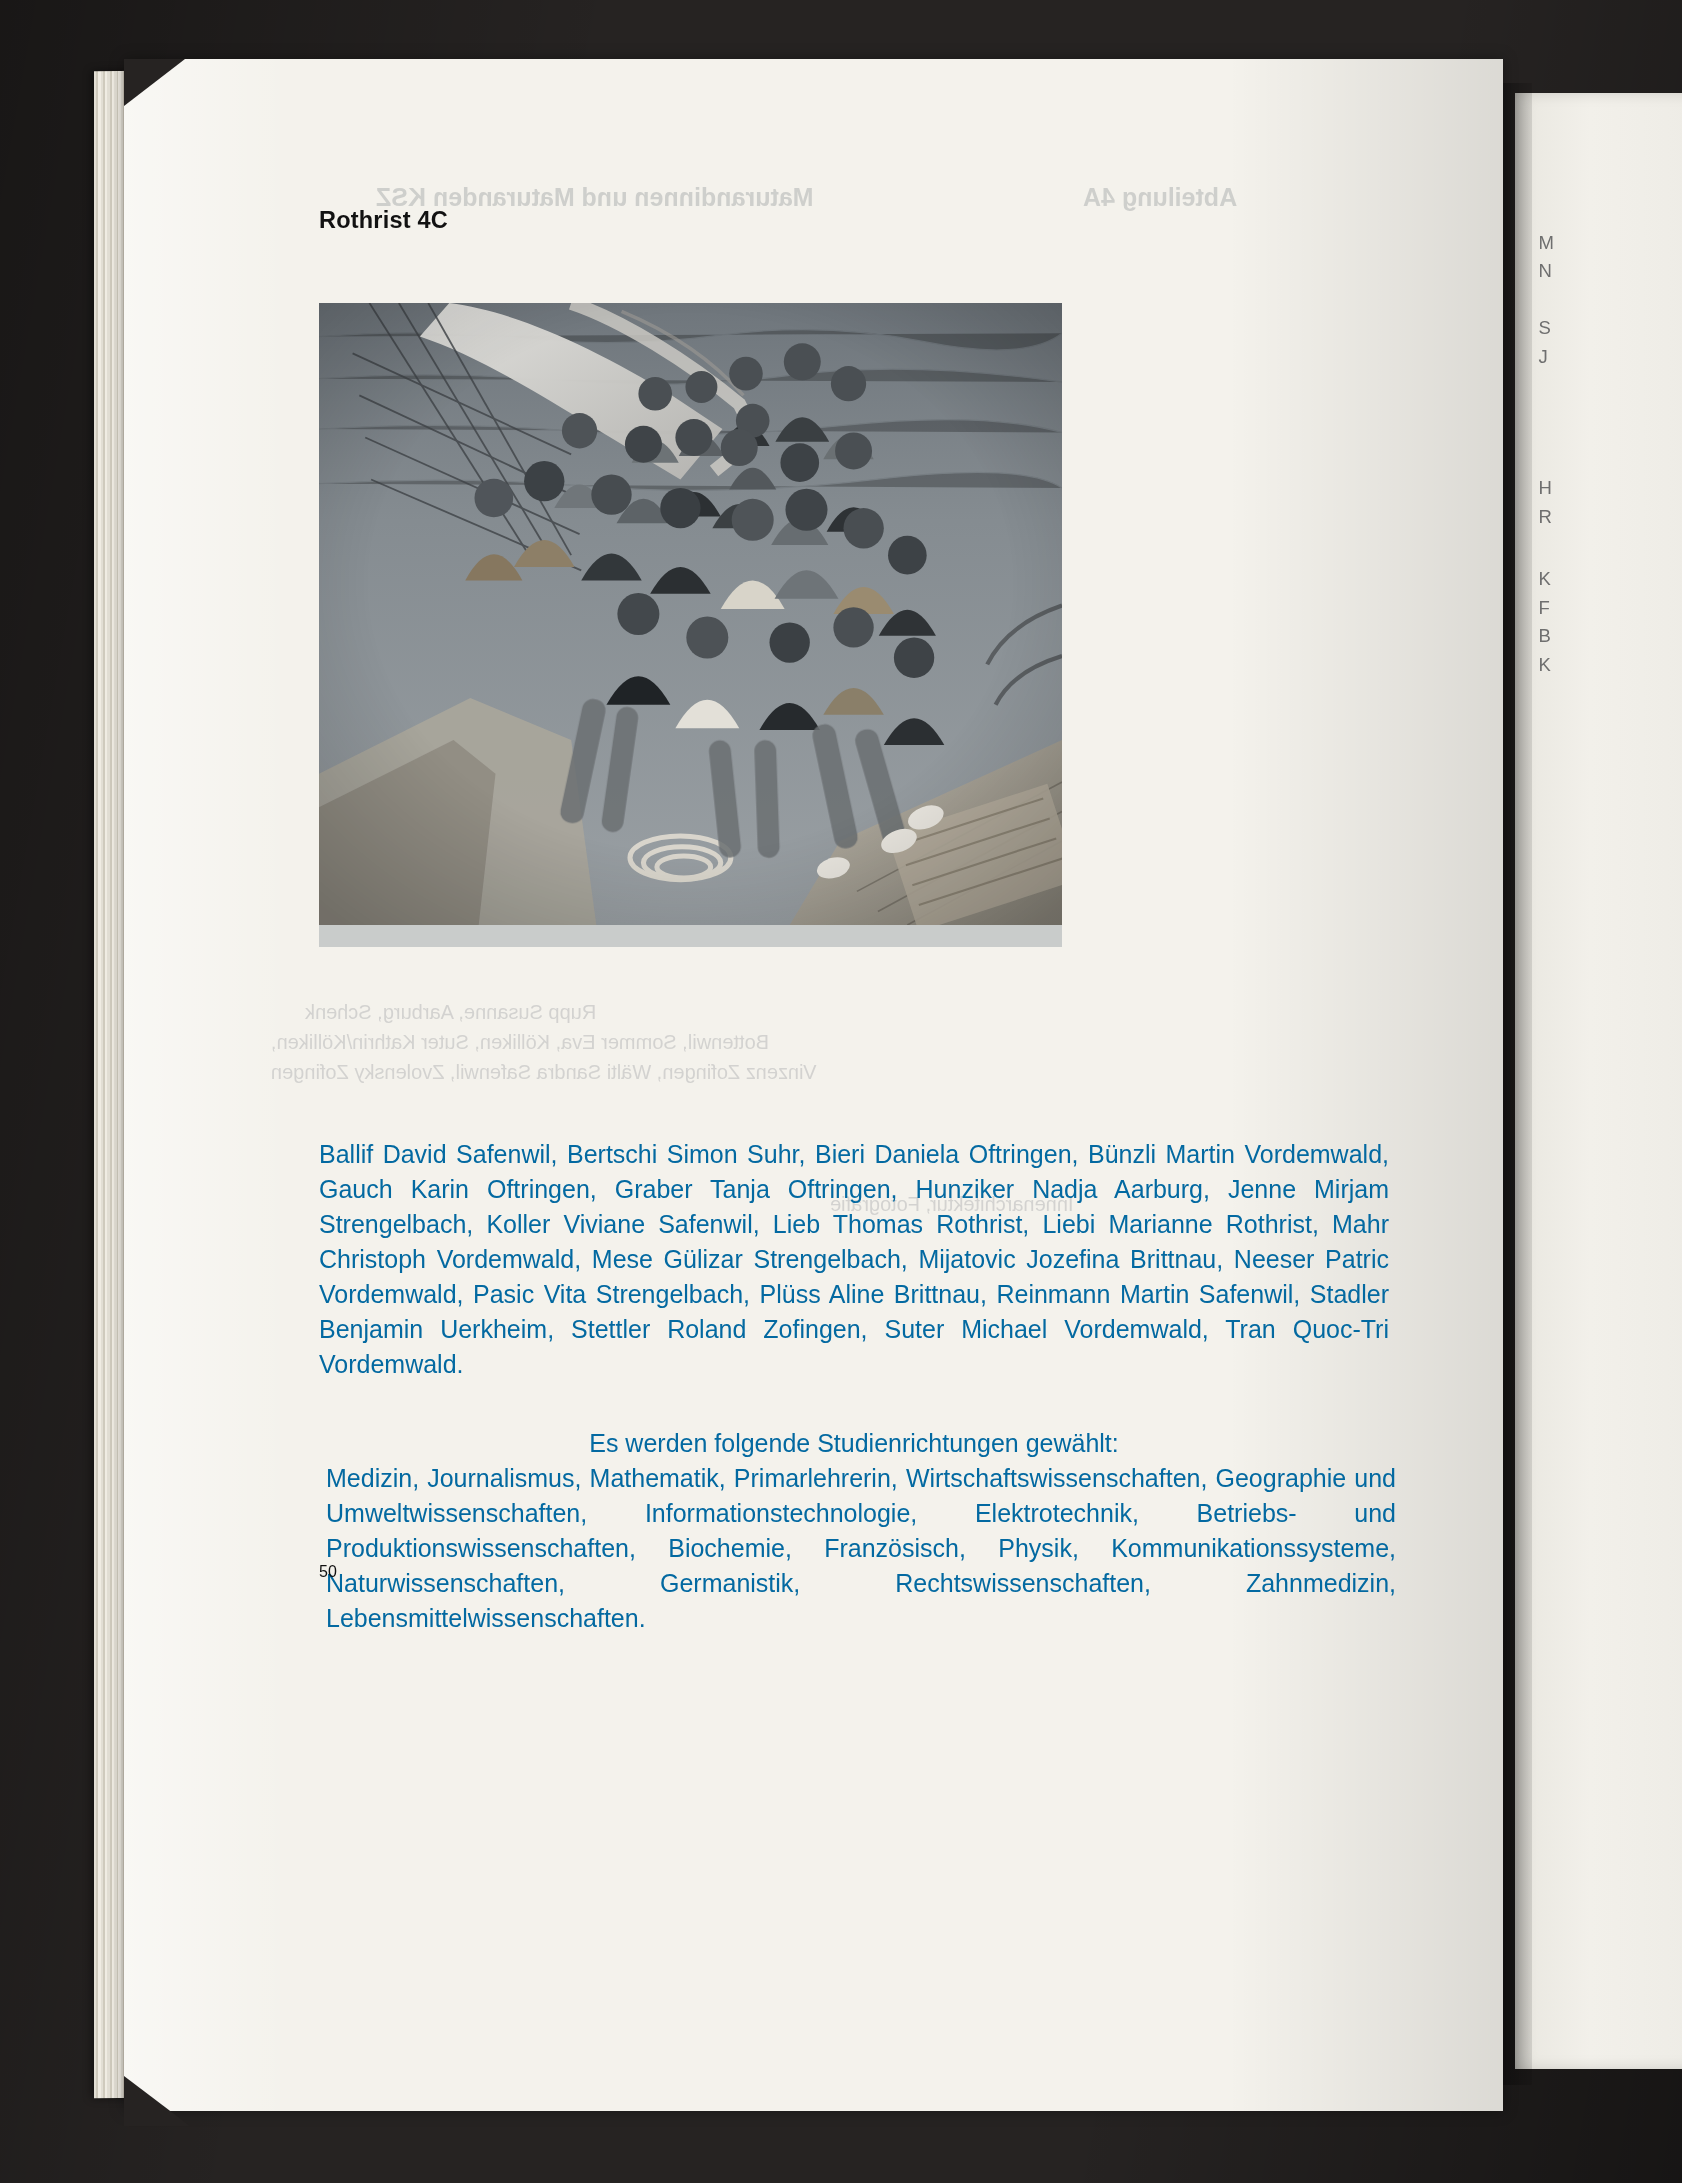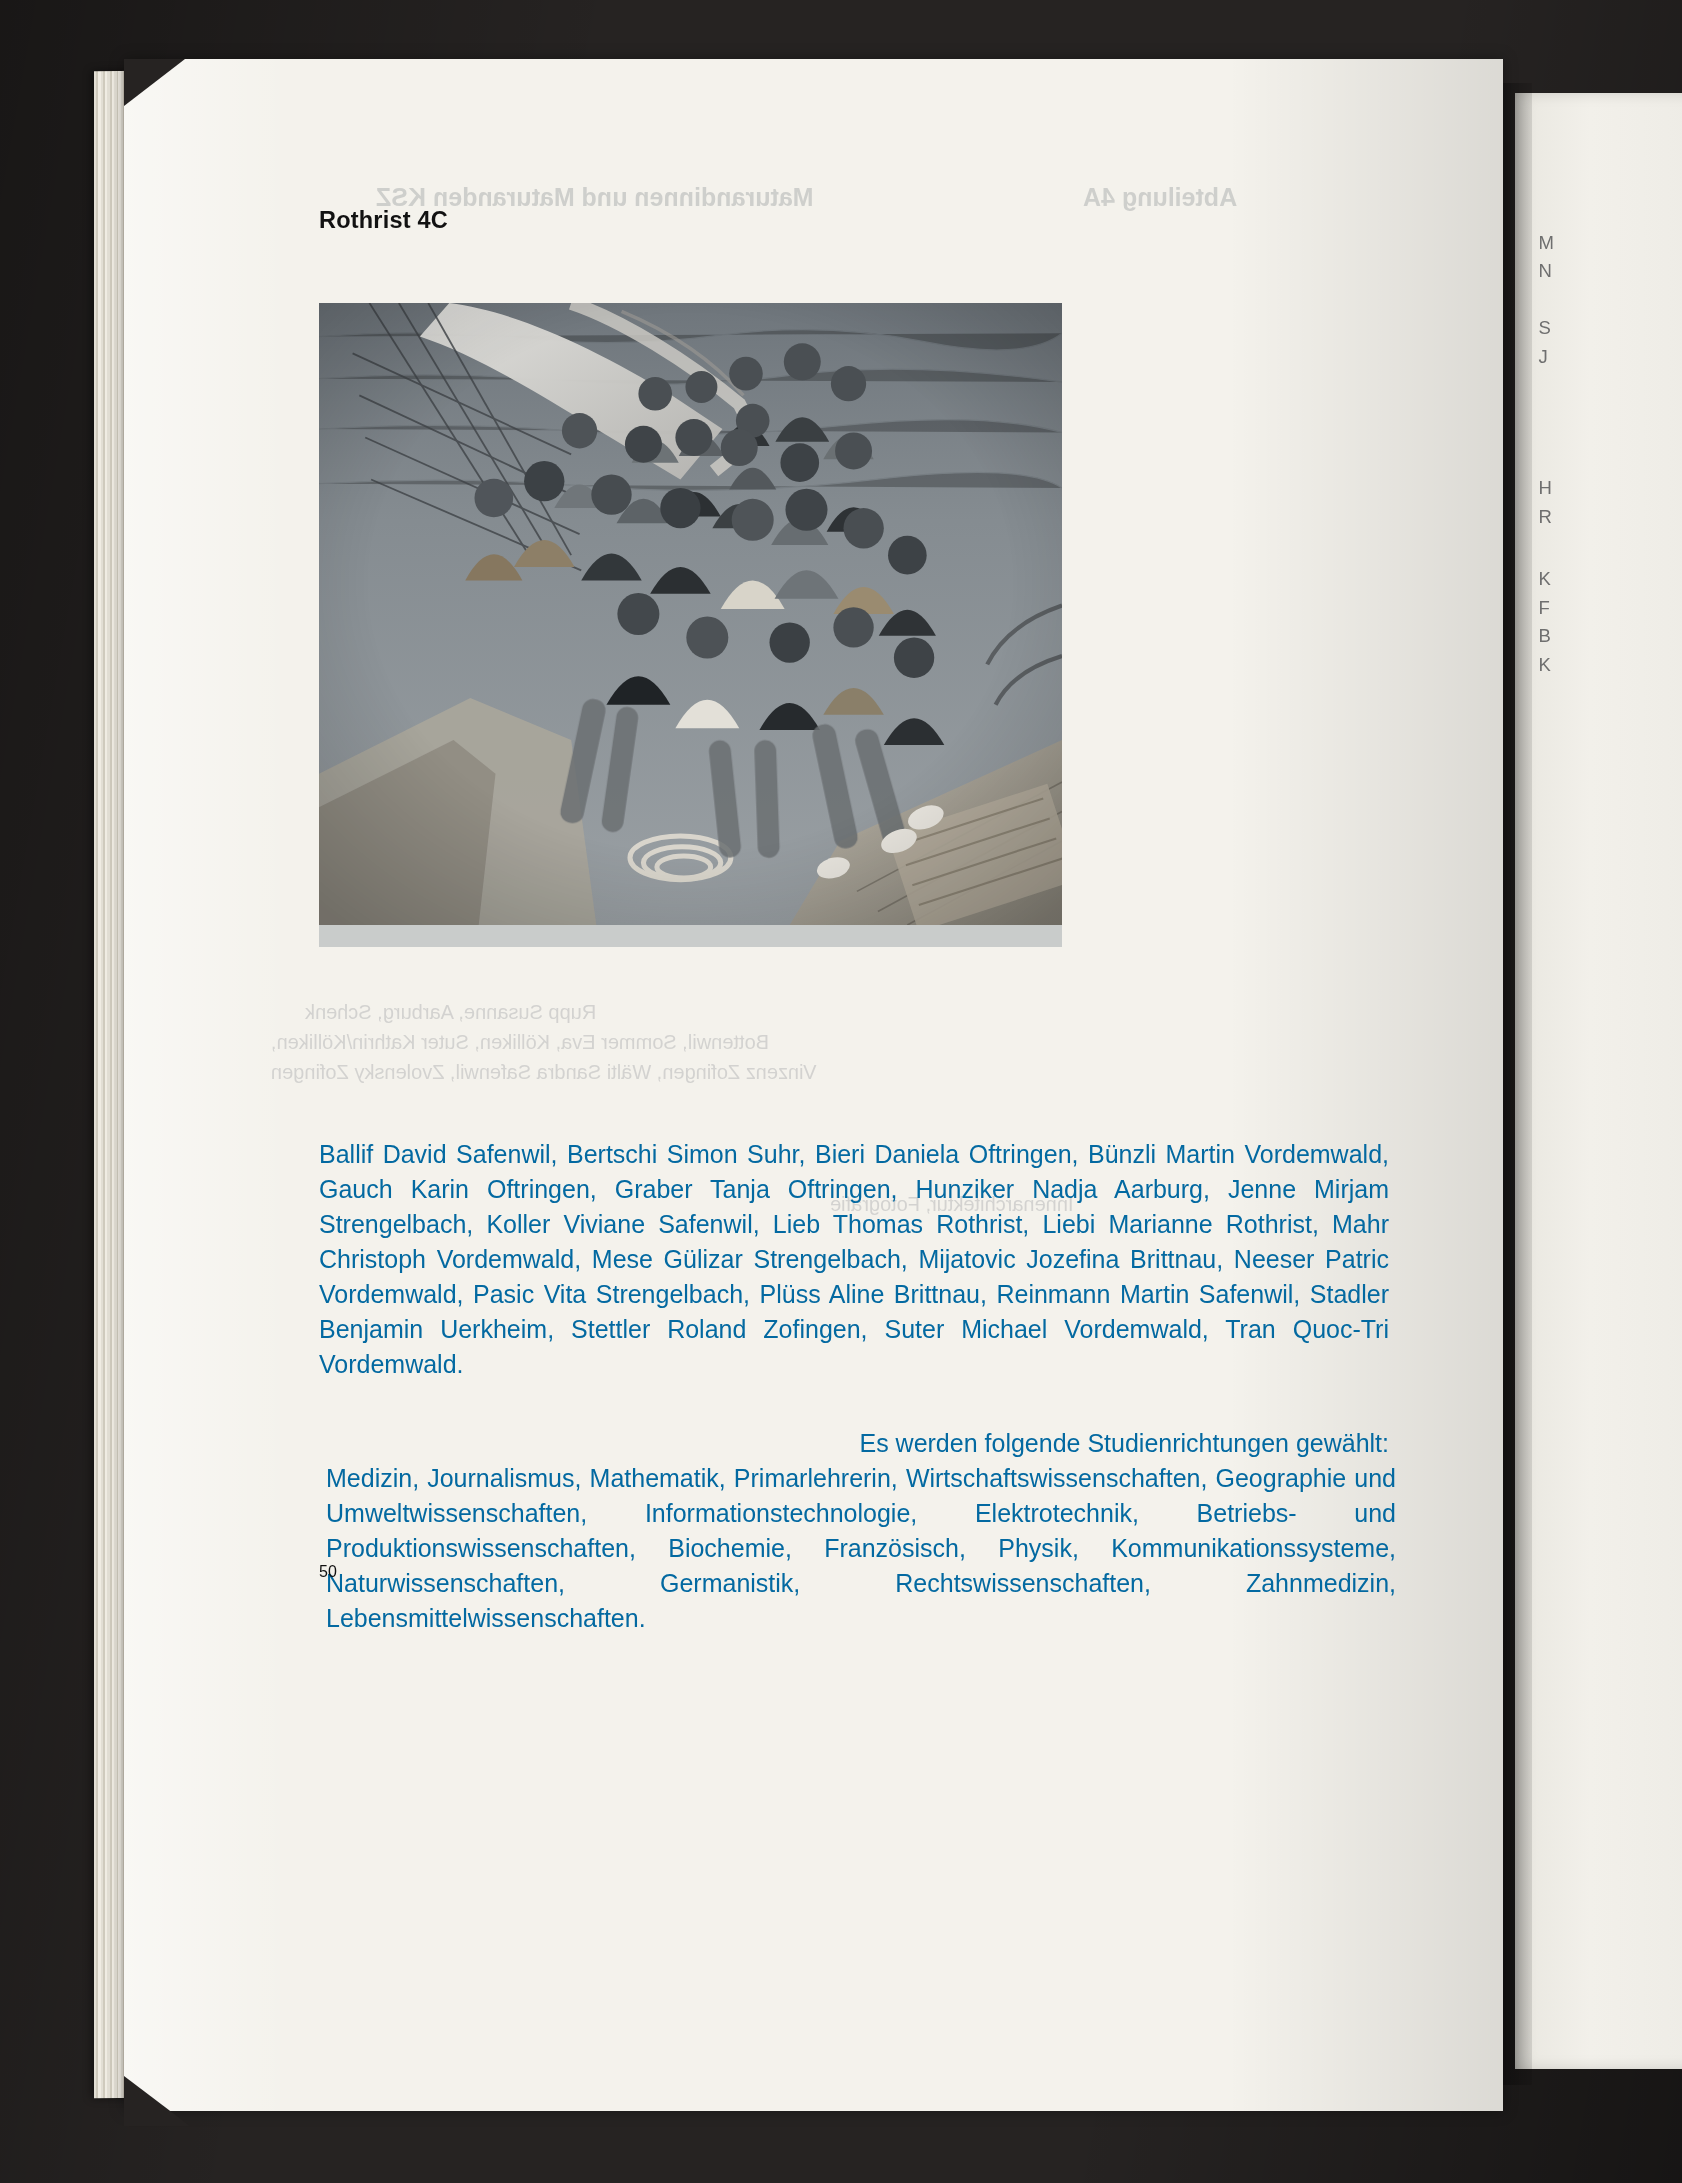--- a/index.html
+++ b/index.html
@@ -176,21 +176,21 @@
     position: absolute;
     left: 195px;
     width: 1070px;
     font-size: 25px;
     line-height: 35px;
     color: #0369a1;
     text-align: justify;
     text-justify: inter-word;
   }
   .names { top: 1078px; }
-  .studies-intro { top: 1367px; text-align: right; }
+  .studies-intro { top: 1367px; text-align: center; }
   .studies { top: 1402px; margin-left: 7px; }
 
   .page-number {
     position: absolute;
     left: 195px;
     top: 1504px;
     font-size: 16px;
     color: #111;
   }
 

